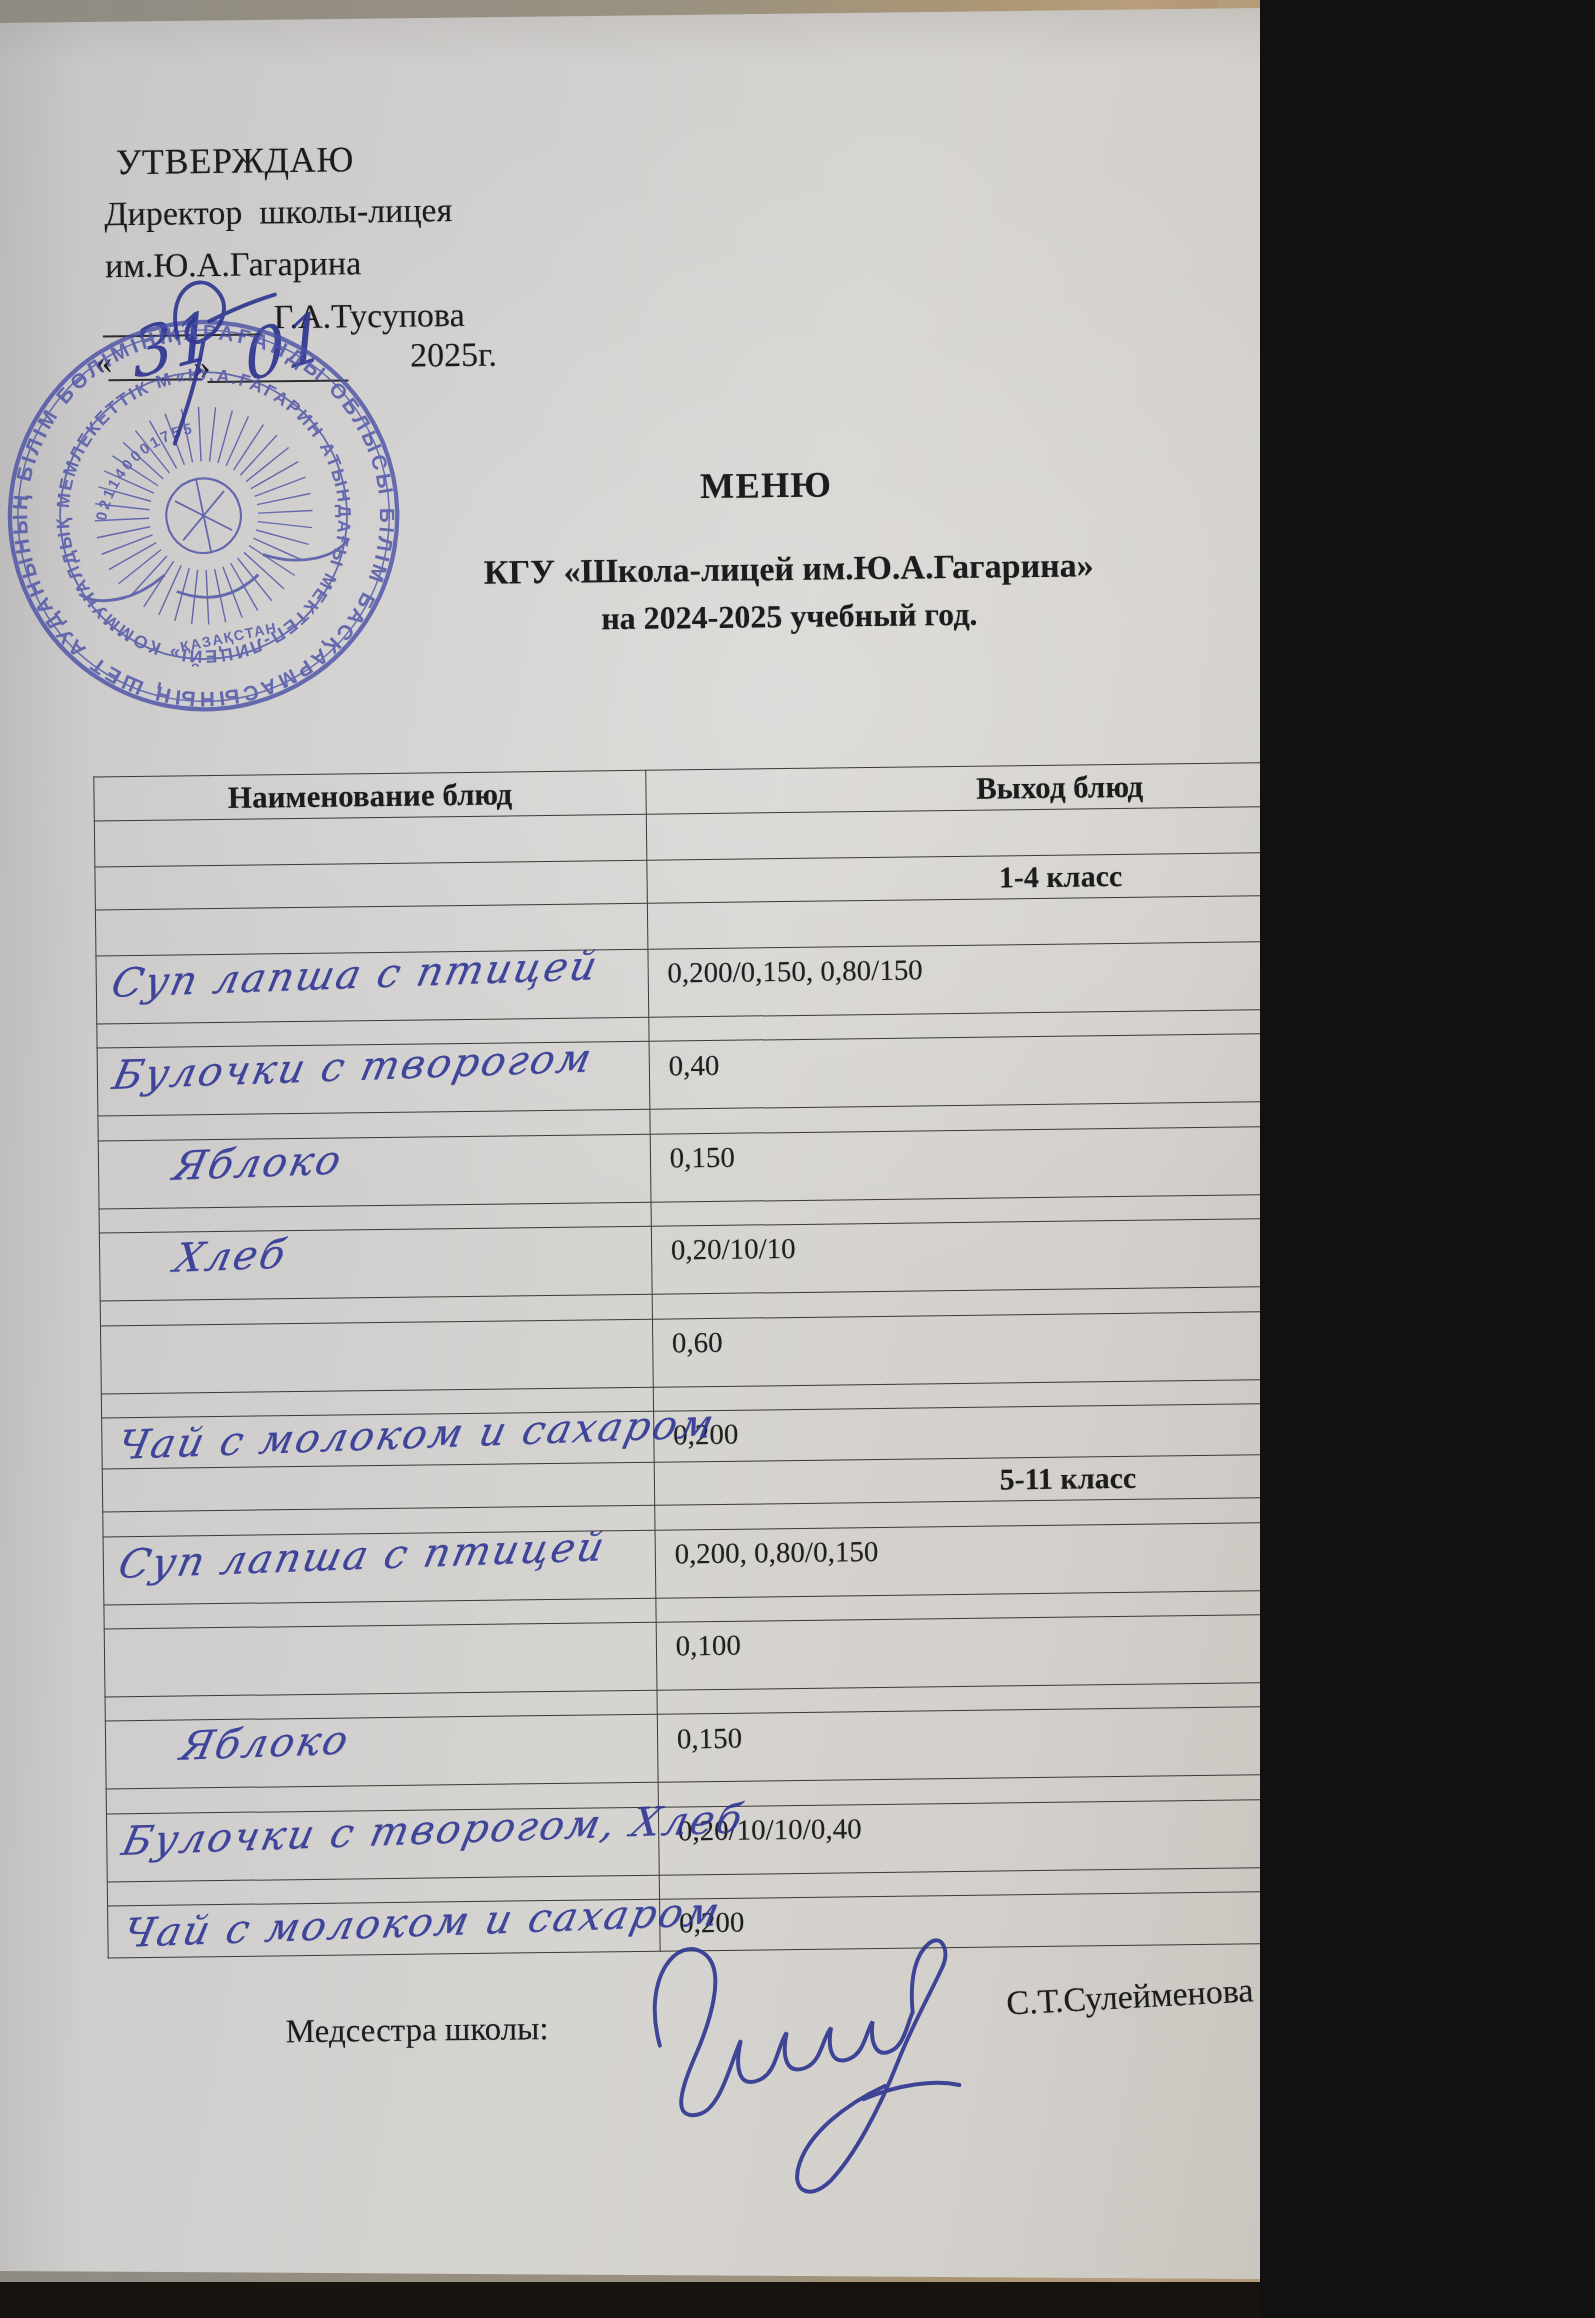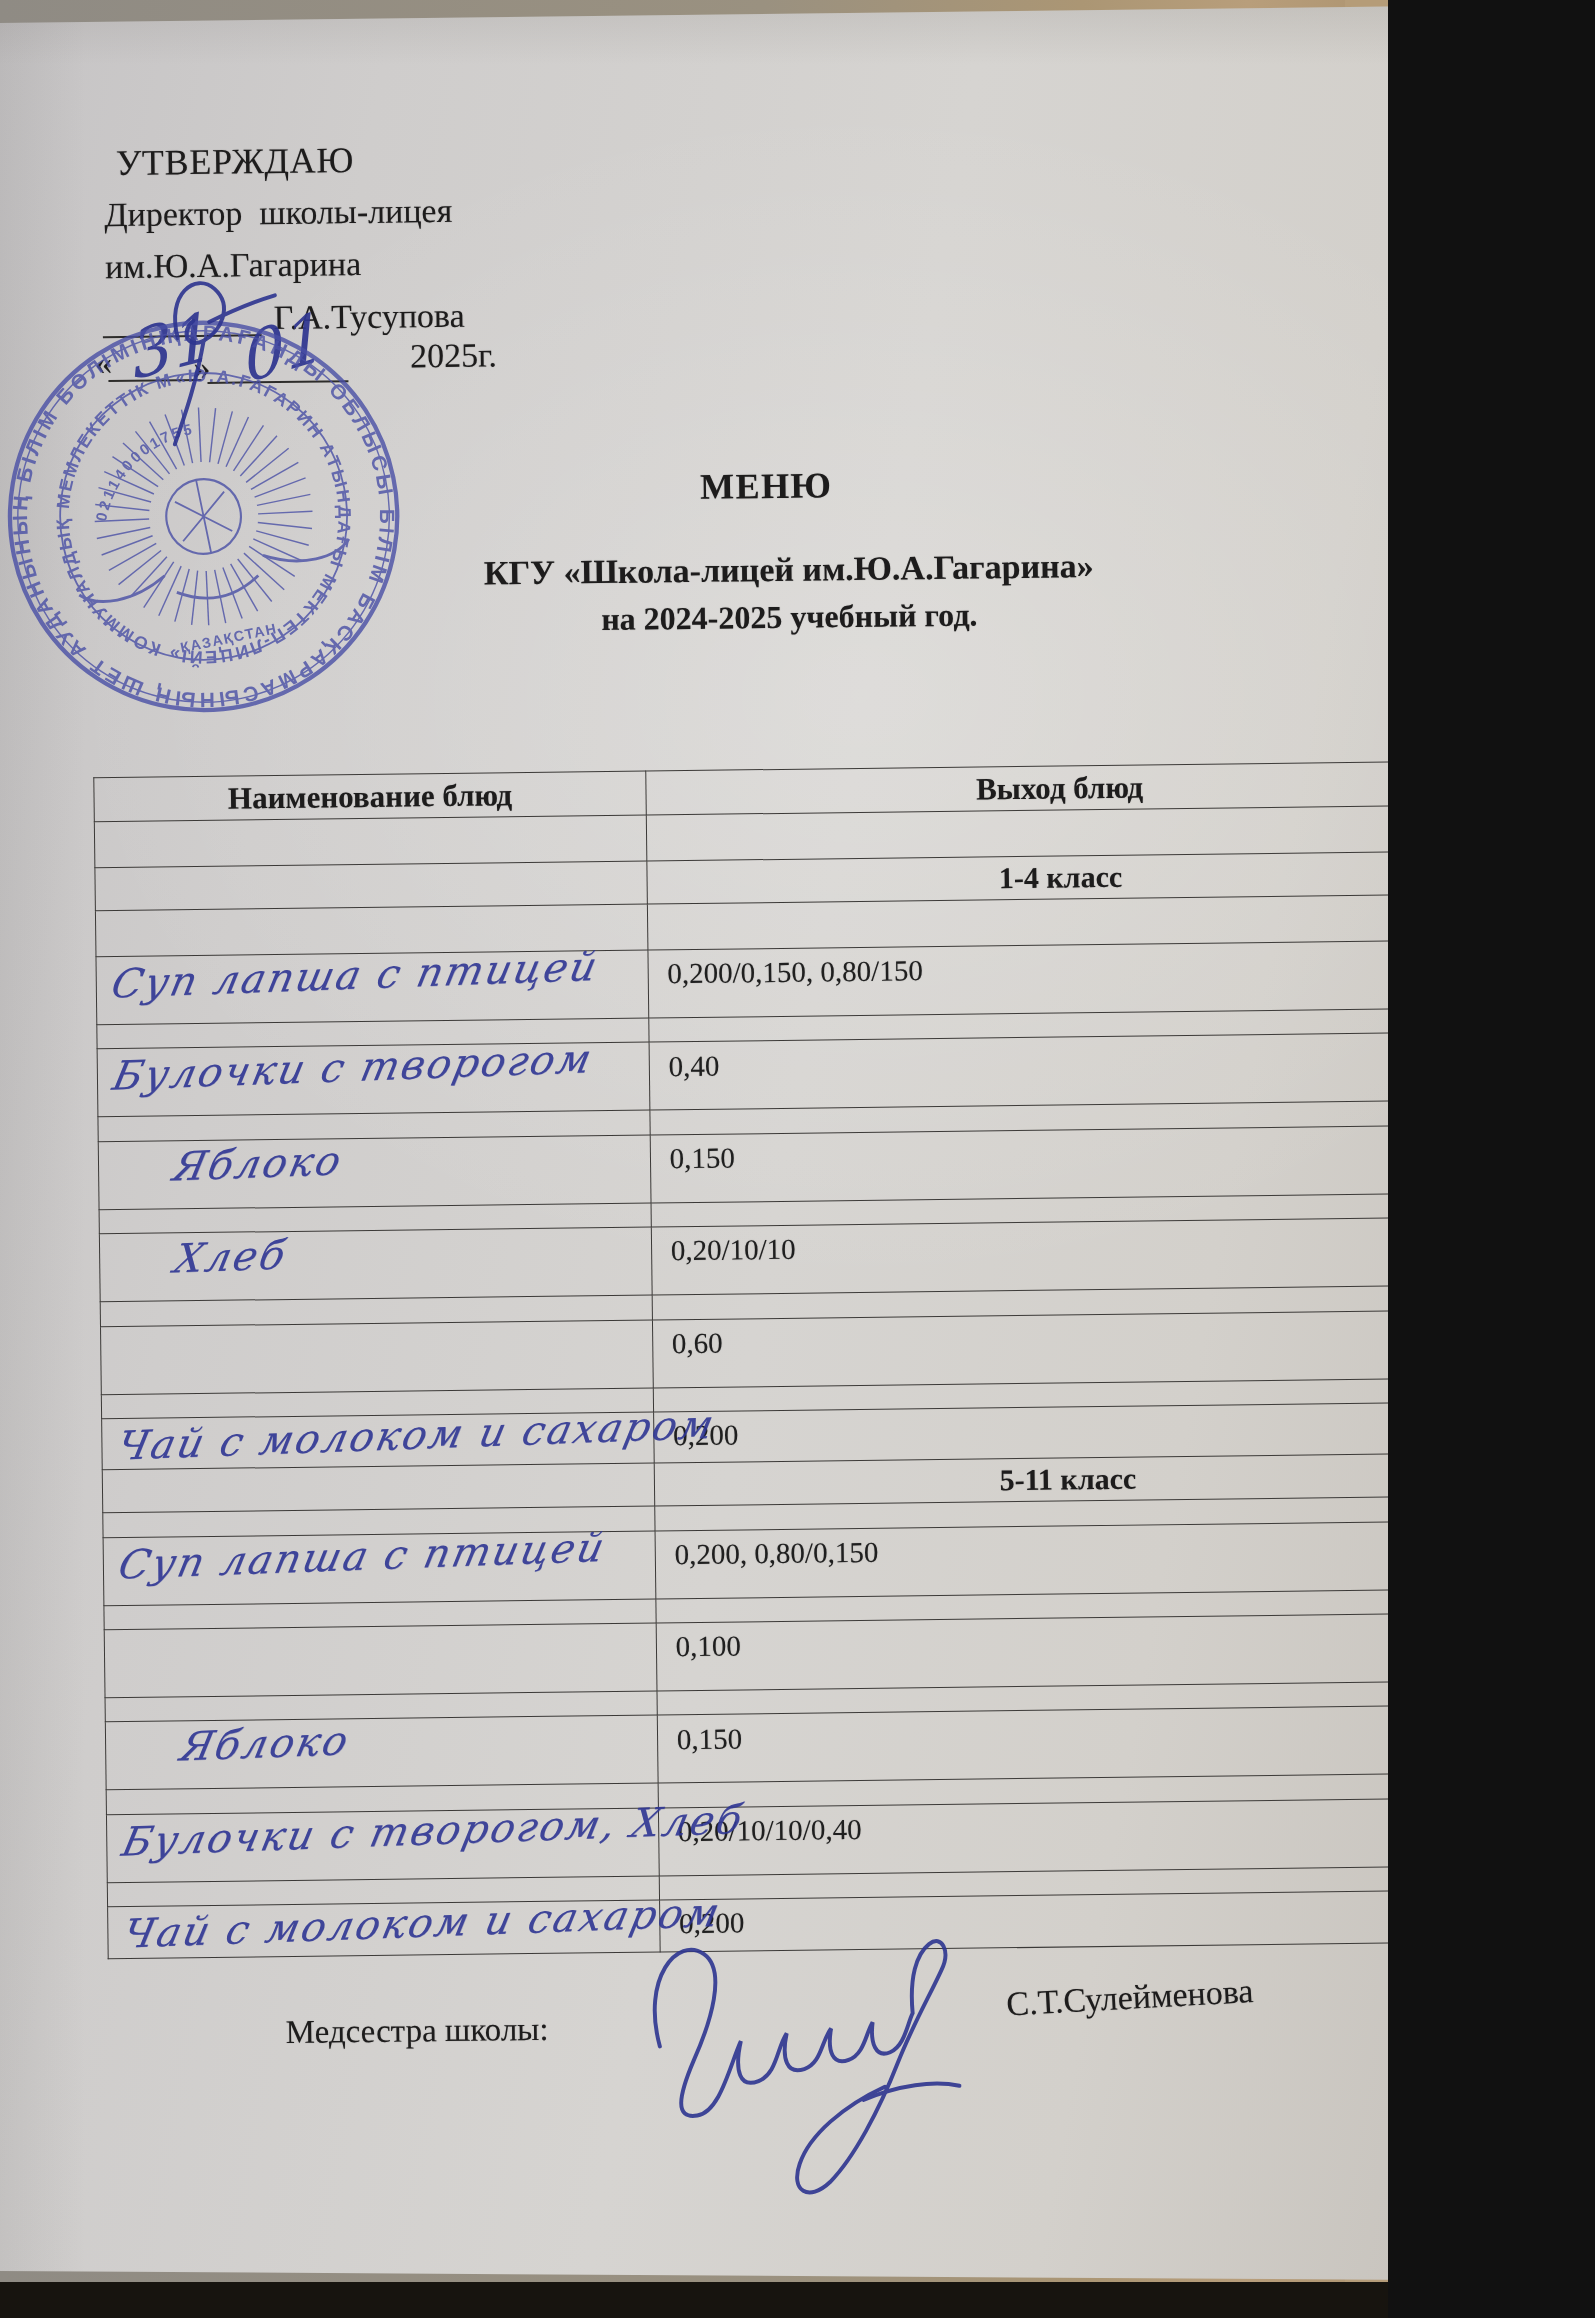--- a/index.html
+++ b/index.html
@@ -1,16 +1,16 @@
 <!DOCTYPE html>
 <html style="font-size:11.5px"><head>
 <meta charset="utf-8">
 <style>
   html,body{margin:0;padding:0;background:#111;}
-  .photo{position:relative;width:1388px;height:2319px;overflow:hidden;
+  .photo{position:relative;width:1260px;height:2319px;overflow:hidden;
          background:linear-gradient(to right,#8f8b84 0%,#9a9180 55%,#ab9674 78%,#b89e7b 90%,#ad9470 100%);
          font-family:"Liberation Serif","DejaVu Serif",serif;}
   .wood-edge{position:absolute;top:0;right:0;width:43px;height:100%;
          background:repeating-linear-gradient(to bottom,#b59c78 0 65px,#a88f6c 65px 115px,#bca17d 115px 187px);}
   .floor-strip{position:absolute;left:0;bottom:0;width:100%;height:37px;background:#17140f;z-index:5;}
   .paper{position:absolute;inset:0;z-index:2;
          clip-path:polygon(0px 23px,1575px 4.3px,1587px 1148px,1591px 2281px,0px 2271px);
          background:
            radial-gradient(ellipse 1148px 861px at 62% 30%,rgba(255,255,255,.20),rgba(255,255,255,0) 70%),
            linear-gradient(100deg,#c6c4c5 0%,#cfcdcc 22%,#d6d4d1 55%,#d3d0cb 80%,#c9c5bf 100%);}

